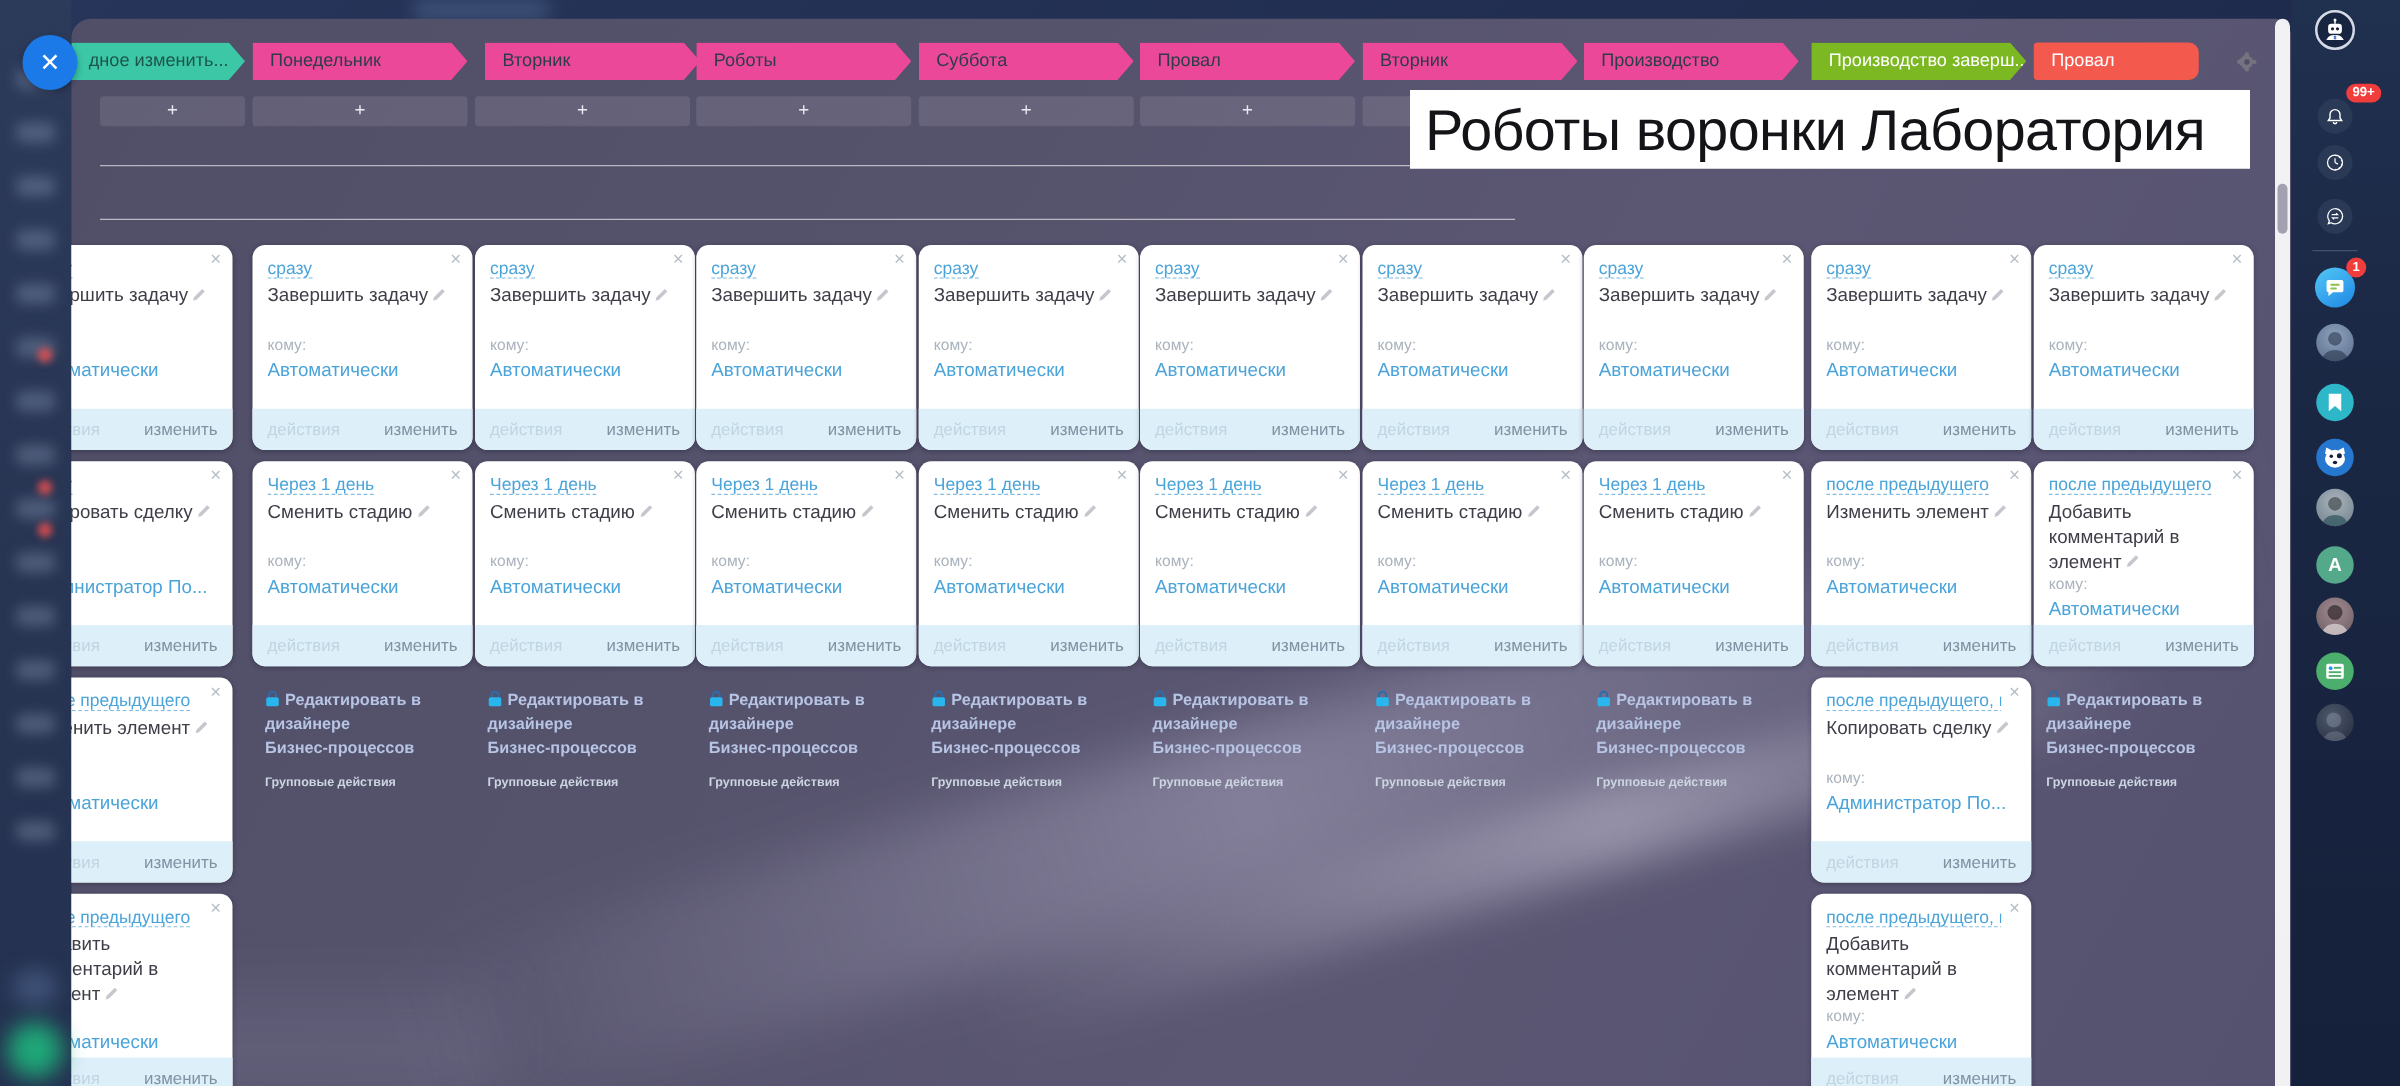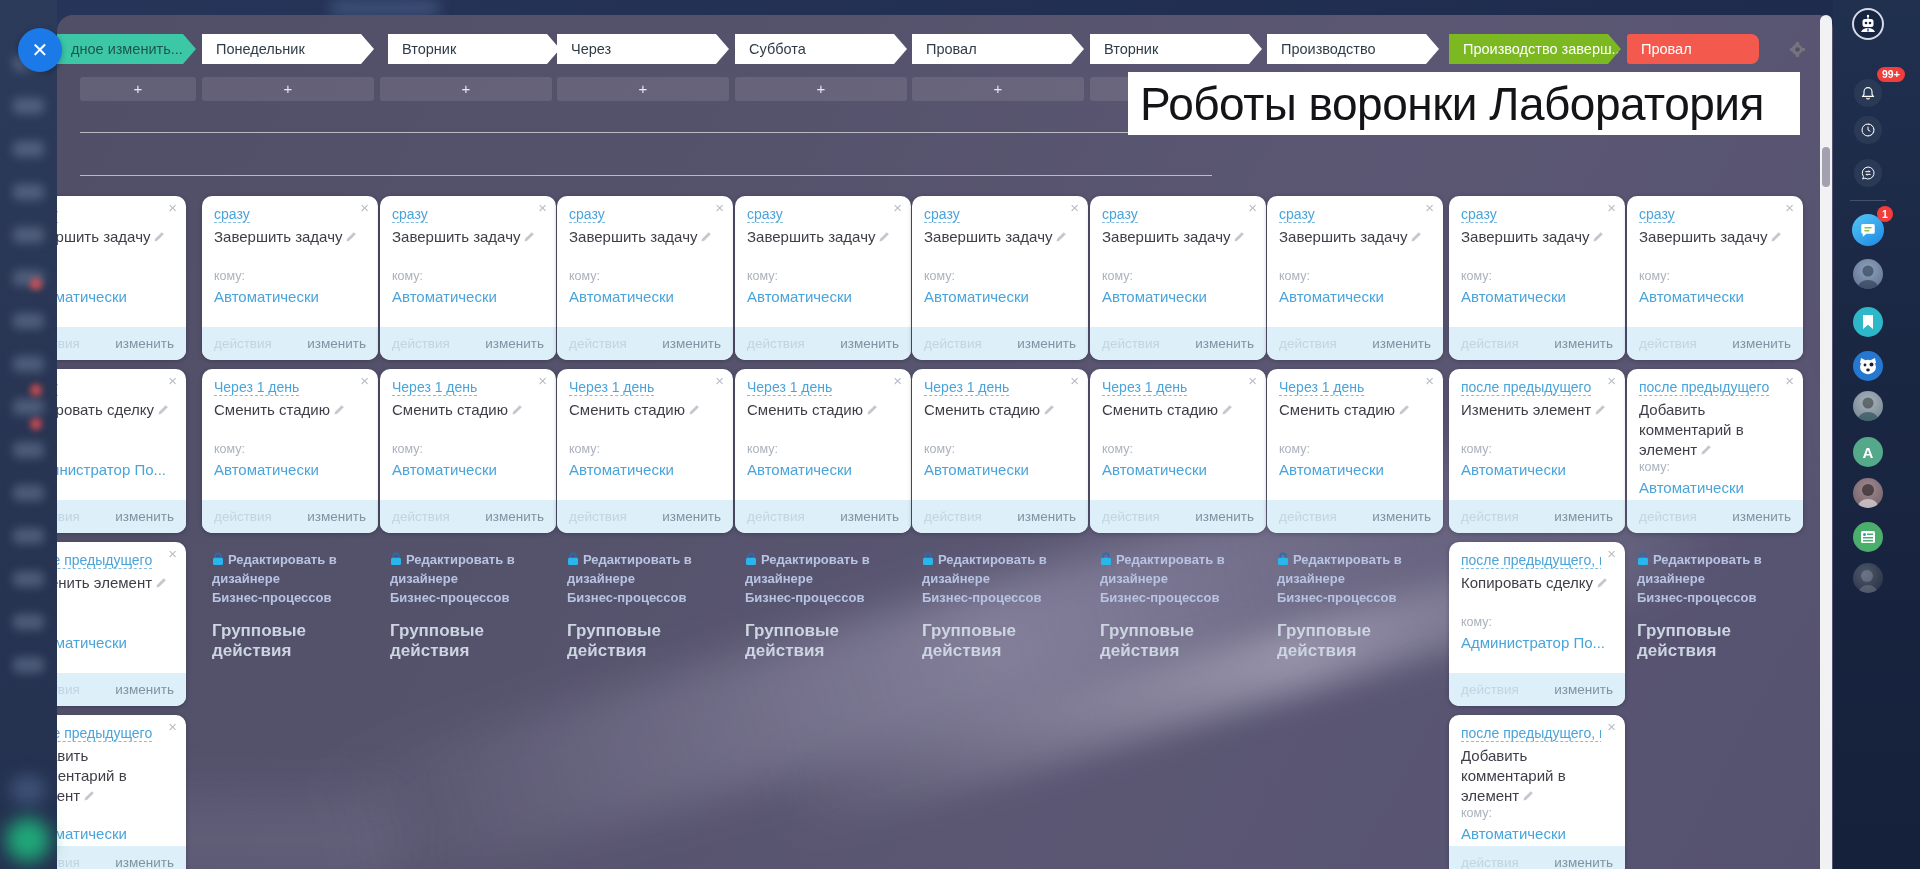--- a/index.html
+++ b/index.html
@@ -19,21 +19,21 @@
   .beam.b2{left:700px;top:625px;width:980px;height:66px;transform:rotate(-16deg);
            background:linear-gradient(90deg,rgba(245,240,255,0) 0%,rgba(245,240,255,.38) 55%,rgba(245,240,255,0) 100%);
            filter:blur(16px);}
   .beam.b3{left:40px;top:780px;width:300px;height:90px;background:rgba(210,205,235,.10);filter:blur(26px);}
   
   #content{position:absolute;inset:0;z-index:2;}
   .stage{position:absolute;top:34px;height:30px;line-height:30px;font-size:14.5px;}
   .stage.arrow{clip-path:polygon(0 0,calc(100% - 13px) 0,100% 50%,calc(100% - 13px) 100%,0 100%);}
   .stage span{margin-left:14px;white-space:nowrap;}
   .stage.teal{background:#3cc8a7;color:#1c564a;}
-  .stage.blue{background:#ffffff;color:#2e3c49;}
+  .stage.blue{background:#ec4899;color:#2e3c49;}
   .stage.lime{background:#7cb821;color:#ffffff;}
   .stage.red{background:#f4594e;color:#ffffff;border-radius:3px 8px 8px 3px;}
   .add-btn{position:absolute;top:77px;height:24px;line-height:24px;text-align:center;
            background:rgba(255,255,255,.10);border-radius:3px;color:#e9e9f2;font-size:15px;cursor:pointer;}
   .hline{position:absolute;height:1px;background:rgba(255,255,255,.6);}
   .hl1{left:80px;top:132px;width:1048px;}
   .hl2{left:80px;top:175px;width:1132px;}
   
   .card{position:absolute;width:176px;height:164px;background:#ffffff;border-radius:10px;
         box-shadow:0 1px 4px rgba(20,20,40,.30);}
@@ -46,21 +46,21 @@
   .to-label{margin:0 12px;font-size:12.5px;color:#aab2bc;}
   .value{margin:5px 12px 0;font-size:15px;color:#4aa4da;cursor:pointer;white-space:nowrap;overflow:hidden;}
   .cfooter{position:absolute;left:0;right:0;bottom:0;height:33px;background:#ddeff9;border-radius:0 0 10px 10px;
            display:flex;justify-content:space-between;align-items:center;padding:0 12px;}
   .act{color:#c0d5e2;font-size:13.5px;cursor:pointer;}
   .edit{color:#7f93a2;font-size:13.5px;cursor:pointer;}
   
   .bp{position:absolute;width:168px;}
   .bp-link{color:#b7c4e4;font-size:13px;font-weight:bold;line-height:19px;cursor:pointer;}
   .bp-lock{vertical-align:-2px;margin-right:4px;}
-  .bp-group{margin-top:14px;color:#ccd5e1;font-size:17px;font-weight:bold;cursor:pointer;}
+  .bp-group{margin-top:14px;color:#ccd5e1;font-size:10px;font-weight:bold;cursor:pointer;}
   
   .title-box{position:absolute;left:1128px;top:72px;width:672px;height:63px;background:#ffffff;z-index:3;
              display:flex;align-items:center;padding-left:12px;box-sizing:border-box;}
   .title-box h1{margin:0;font-size:46px;font-weight:normal;color:#141418;white-space:nowrap;letter-spacing:-.5px;}
   .gear{position:absolute;left:1789px;top:41px;z-index:2;cursor:pointer;}
   
   .scroll-track{position:absolute;left:1820px;top:15px;width:12px;height:854px;background:rgba(255,255,255,.92);
                 border-radius:6px 6px 0 0;z-index:3;}
   .scroll-thumb{position:absolute;left:2px;top:132px;width:8px;height:40px;background:#a3a1af;border-radius:4px;cursor:pointer;}
   
@@ -236,21 +236,21 @@
       <div class="bp" style="left: 390px; top: 550px;">
       <div class="bp-link">
         <svg class="bp-lock" width="12" height="14" viewBox="0 0 12 14">
           <path d="M3.2 6V4.2a2.8 2.8 0 0 1 5.6 0V6" fill="none" stroke="#2b6cb0" stroke-width="1.6"></path>
           <rect x="1" y="5.8" width="10" height="7.2" rx="1.5" fill="#29b6ee"></rect>
         </svg><span>Редактировать в дизайнере</span><br>
         <span>Бизнес-процессов</span>
       </div>
       <div class="bp-group">Групповые действия</div>
     </div>
-      <div class="stage blue arrow" style="left: 557px; width: 172px;"><span>Через</span></div>
+      <div class="stage blue arrow" style="left: 557px; width: 172px;"><span>Роботы</span></div>
       <div class="add-btn" style="left: 557px; width: 172px;">+</div>
       <div class="card" style="left: 557px; top: 196px;">
       <div class="xbtn">×</div>
       <div class="trigger"><span>сразу</span></div>
       <div class="title-line"><span>Завершить задачу</span><svg class="pencil" width="12" height="12" viewBox="0 0 16 16">
             <path d="M11.7 1.6l2.7 2.7-8.8 8.8-3.6.9.9-3.6z" fill="#c6c6ce"></path>
           </svg></div>
       <div class="to-label">кому:</div>
       <div class="value"><span>Автоматически</span></div>
       <div class="cfooter">

